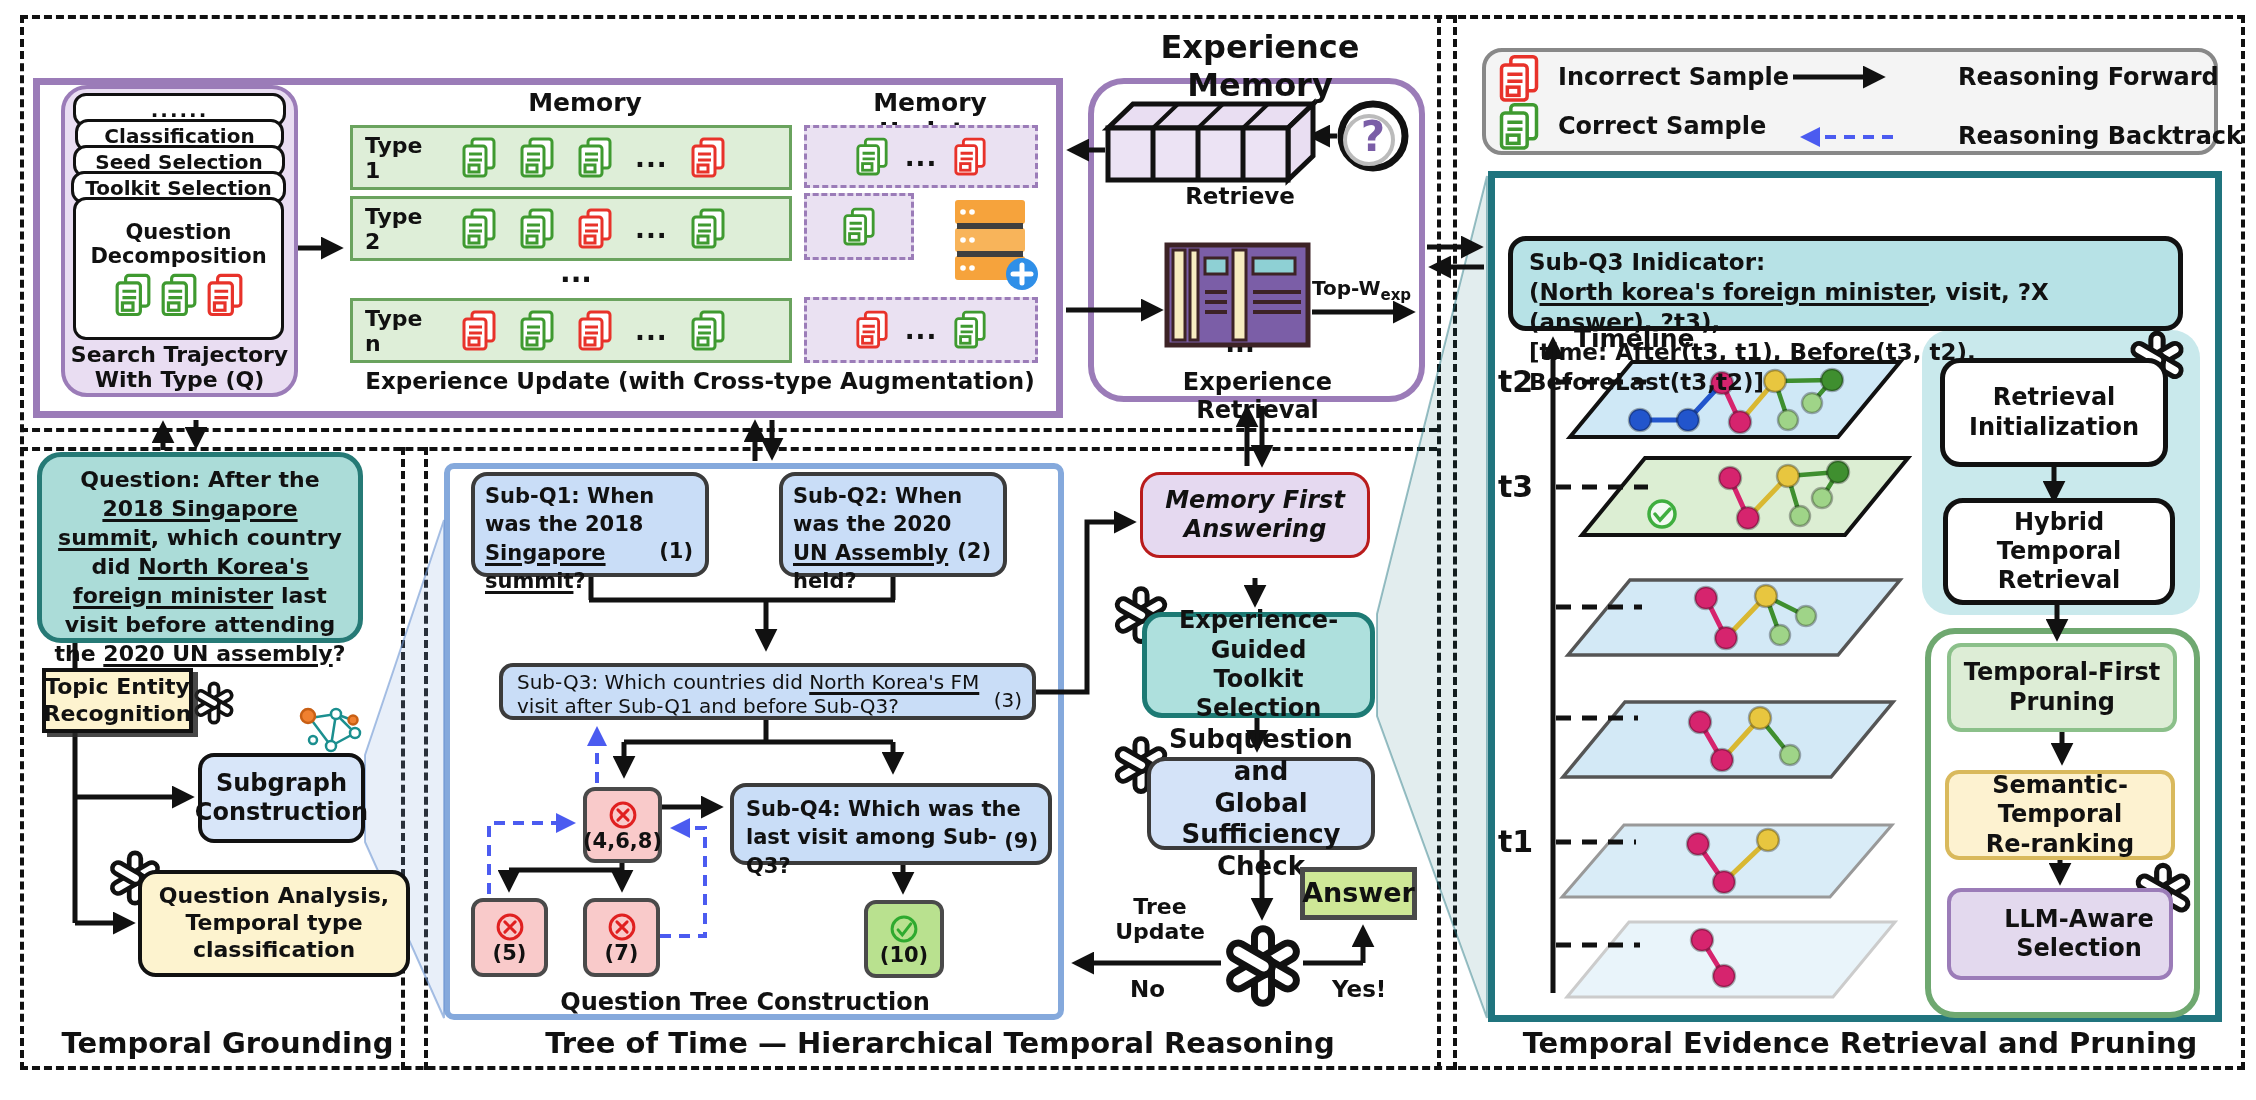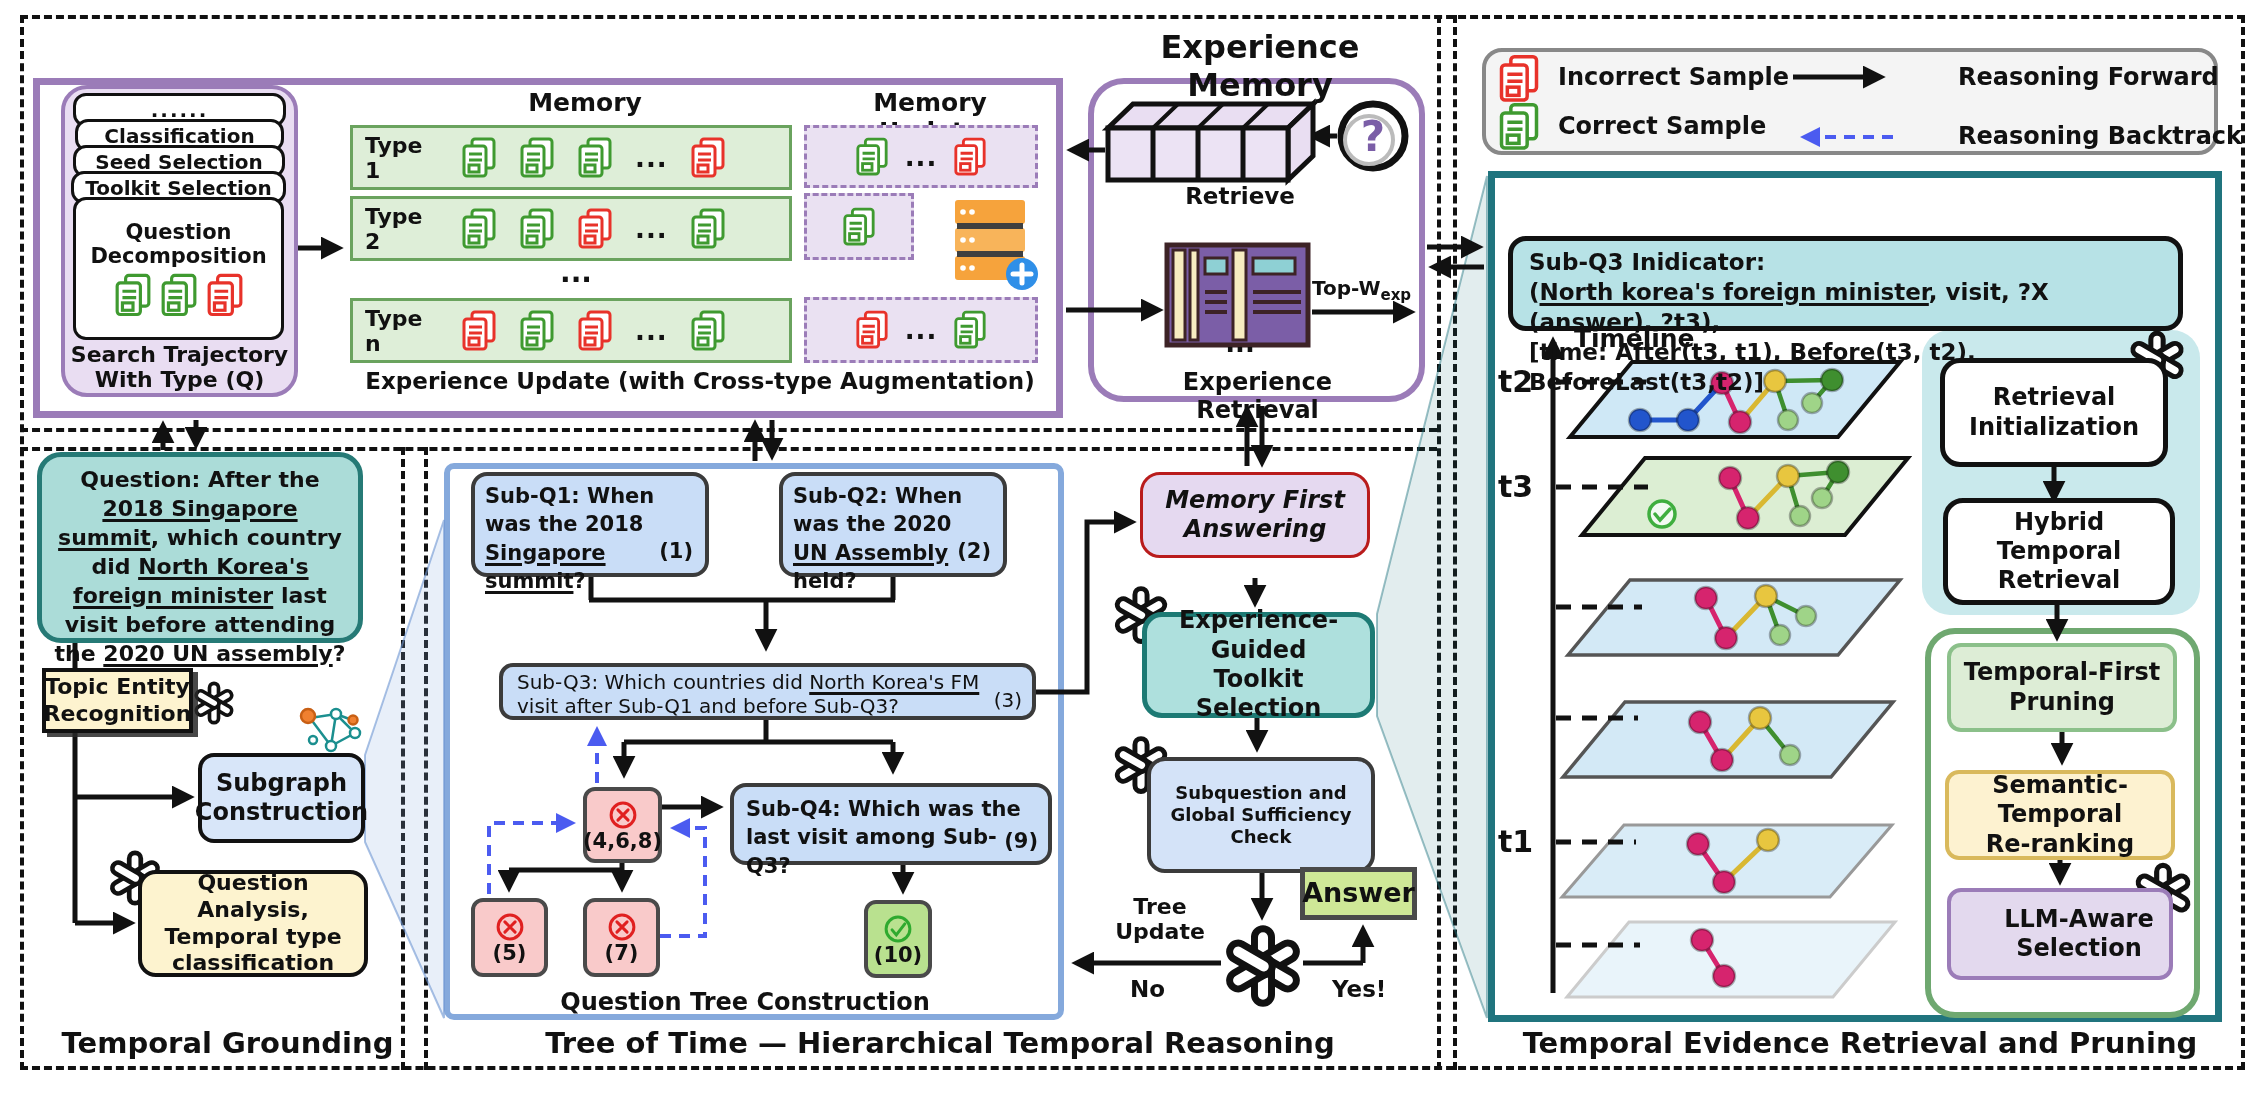--- a/index.html
+++ b/index.html
@@ -488,21 +488,21 @@
   <div class="lbl" style="left:1958px;top:122px;font-size:24px;">Reasoning Backtrack</div>
 
   <div class="box" style="left:37px;top:452px;width:326px;height:191px;background:#abdcd8;border:5px solid #267a76;border-radius:24px;padding:8px 12px;font-size:22px;font-weight:600;line-height:1.32;display:block;text-align:center;">
     <span class="b">Question:</span><span> After the </span><span class="b u">2018 Singapore summit</span><span>, which country did </span><span class="b u">North Korea's foreign minister</span><span> last visit before attending the </span><span class="u">2020 UN assembly</span><span>?</span>
   </div>
   <div class="box" style="left:42px;top:668px;width:151px;height:65px;background:#fdf3cf;border:4px solid #111;font-size:22px;box-shadow:5px 4px 0 rgba(40,40,40,0.85);padding:2px;">Topic Entity Recognition</div>
   <div class="box" style="left:198px;top:753px;width:167px;height:90px;background:#d8e6f9;border:4px solid #111;border-radius:16px;font-size:24px;">
     <div>Subgraph</div>
     <div>Construction</div>
   </div>
-  <div class="box" style="left:138px;top:870px;width:230px;height:107px;background:#fdf3cf;border:4px solid #111;border-radius:18px;font-size:22px;">
+  <div class="box" style="left:138px;top:870px;width:272px;height:107px;background:#fdf3cf;border:4px solid #111;border-radius:18px;font-size:22px;">
     <div>Question Analysis,</div>
     <div>Temporal type</div>
     <div>classification</div>
   </div>
   <div class="lbl ctr" style="left:55px;top:1026px;width:345px;font-size:29px;">Temporal Grounding</div>
 
   <div class="box" style="left:471px;top:472px;width:238px;height:105px;background:#c9ddf7;border:4px solid #3b3b3b;border-radius:16px;font-size:21px;font-weight:600;display:block;text-align:left;padding:6px 10px;line-height:1.35;">
     <span class="b">Sub-Q1:</span><span> When was the 2018 </span><span class="b u">Singapore summit</span><span>?</span>
     <span class="b" style="position:absolute;right:12px;bottom:8px;">(1)</span>
   </div>
@@ -533,39 +533,39 @@
       </svg>
     <div class="nlabel">(5)</div>
   </div>
   <div class="nodebox" style="left:583px;top:898px;width:77px;height:79px;background:#f9caca;">
     <svg width="34" height="34" viewBox="0 0 40 40">
         <circle cx="20" cy="20" r="14" fill="none" stroke="#e02020" stroke-width="3.5"></circle>
         <path d="M14,14L26,26M26,14L14,26" stroke="#e02020" stroke-width="3.5" stroke-linecap="round"></path>
       </svg>
     <div class="nlabel">(7)</div>
   </div>
-  <div class="nodebox" style="left:864px;top:900px;width:68px;height:78px;background:#b9e18f;">
+  <div class="nodebox" style="left:864px;top:900px;width:80px;height:78px;background:#b9e18f;">
     <svg width="34" height="34" viewBox="0 0 40 40">
         <circle cx="20" cy="20" r="14" fill="none" stroke="#2faa2f" stroke-width="3.5"></circle>
         <path d="M13,21l5,6l10,-13" fill="none" stroke="#2faa2f" stroke-width="3.5" stroke-linecap="round"></path>
       </svg>
     <div class="nlabel">(10)</div>
   </div>
   <div class="lbl ctr" style="left:510px;top:988px;width:470px;font-size:24px;">Question Tree Construction</div>
   <div class="lbl ctr" style="left:440px;top:1026px;width:1000px;font-size:29px;">Tree of Time — Hierarchical Temporal Reasoning</div>
 
   <div class="box" style="left:1140px;top:472px;width:230px;height:86px;background:#e5d9f0;border:3px solid #b91c1c;border-radius:20px;font-size:24px;font-style:italic;">
     <div>Memory First</div>
     <div>Answering</div>
   </div>
   <div class="box" style="left:1142px;top:612px;width:233px;height:106px;background:#aee0dd;border:5px solid #1d7a74;border-radius:20px;font-size:24px;">
     <div>Experience-Guided</div>
     <div>Toolkit Selection</div>
   </div>
-  <div class="box" style="left:1147px;top:757px;width:228px;height:116px;background:#d4e3f8;border:4px solid #3b3b3b;border-radius:18px;font-size:18px;">
+  <div class="box" style="left:1147px;top:757px;width:228px;height:93px;background:#d4e3f8;border:4px solid #3b3b3b;border-radius:18px;font-size:26px;">
     <div>Subquestion and</div>
     <div>Global Sufficiency</div>
     <div>Check</div>
   </div>
   <div class="lbl ctr" style="left:1108px;top:894px;width:104px;font-size:22px;flex-direction:column;">
     <span>Tree</span>
     <span>Update</span>
   </div>
   <div class="lbl" style="left:1130px;top:976px;font-size:23px;">No</div>
   <div class="box" style="left:1300px;top:867px;width:117px;height:53px;background:#cfe897;border:5px solid #4a4a4a;font-size:27px;">Answer</div>

